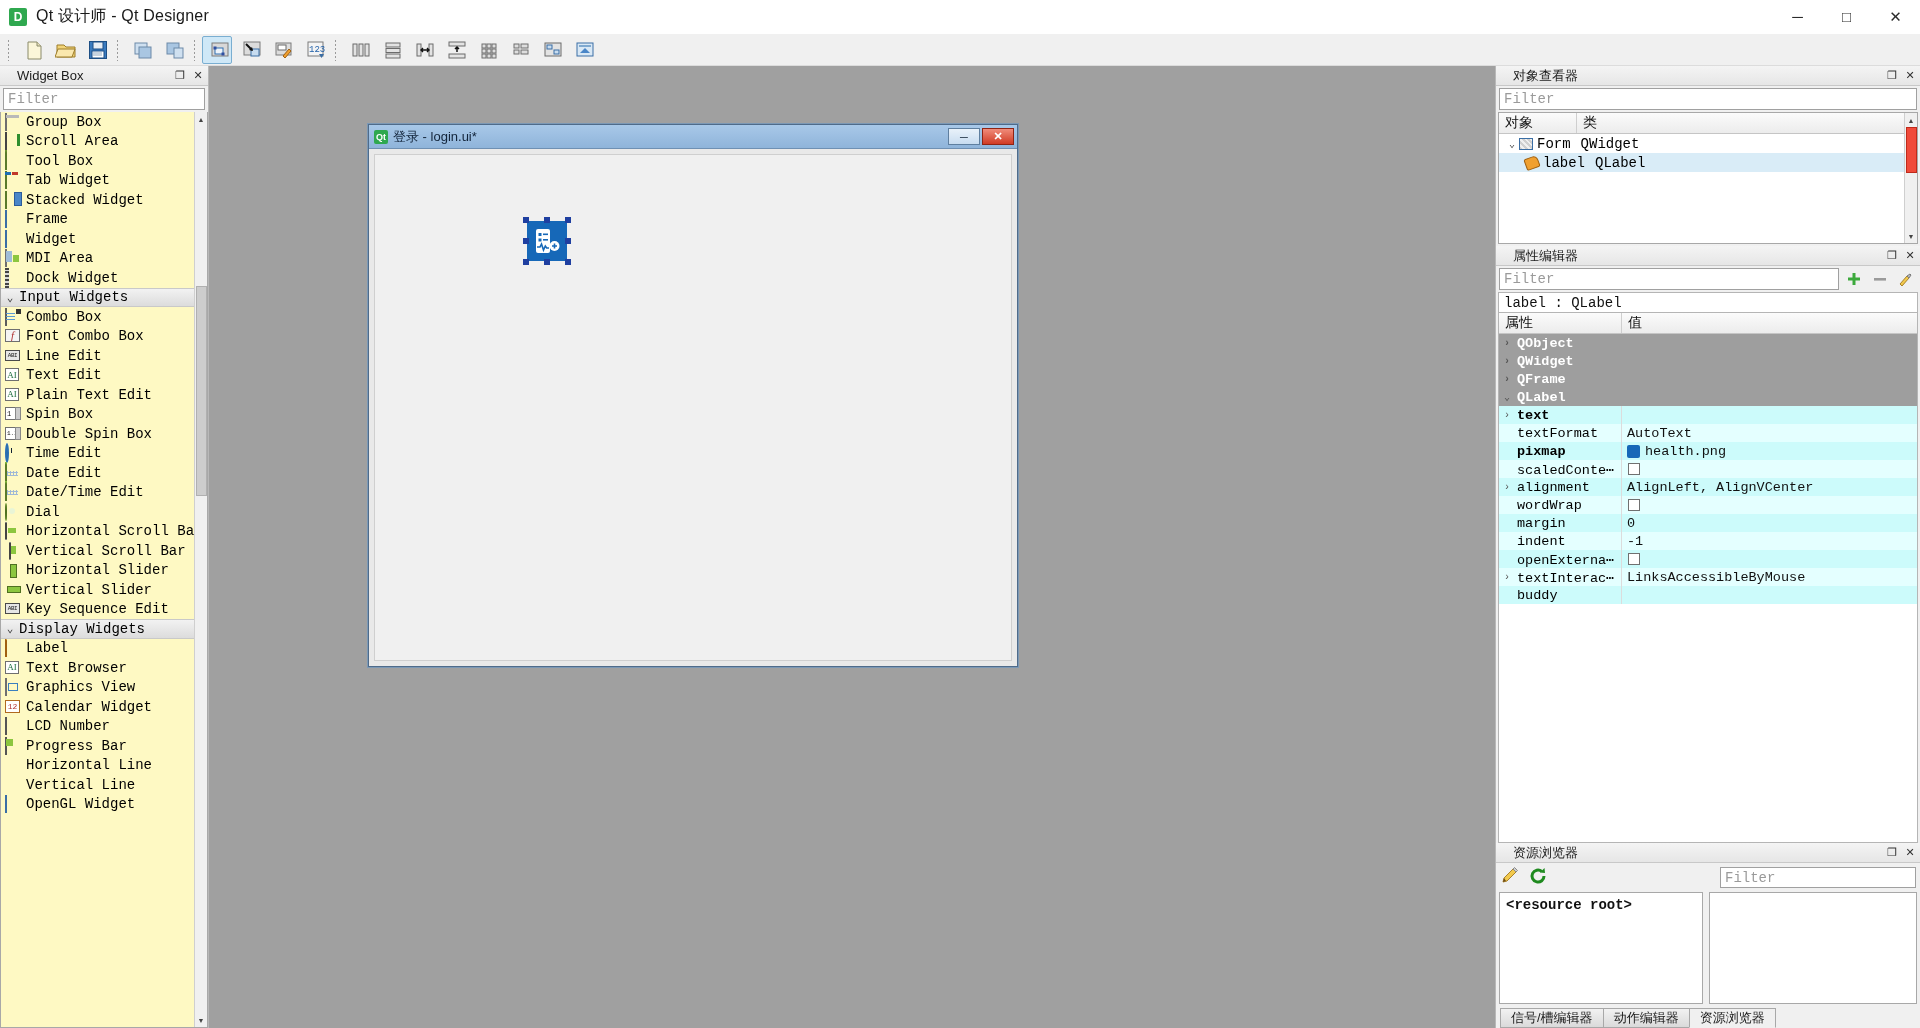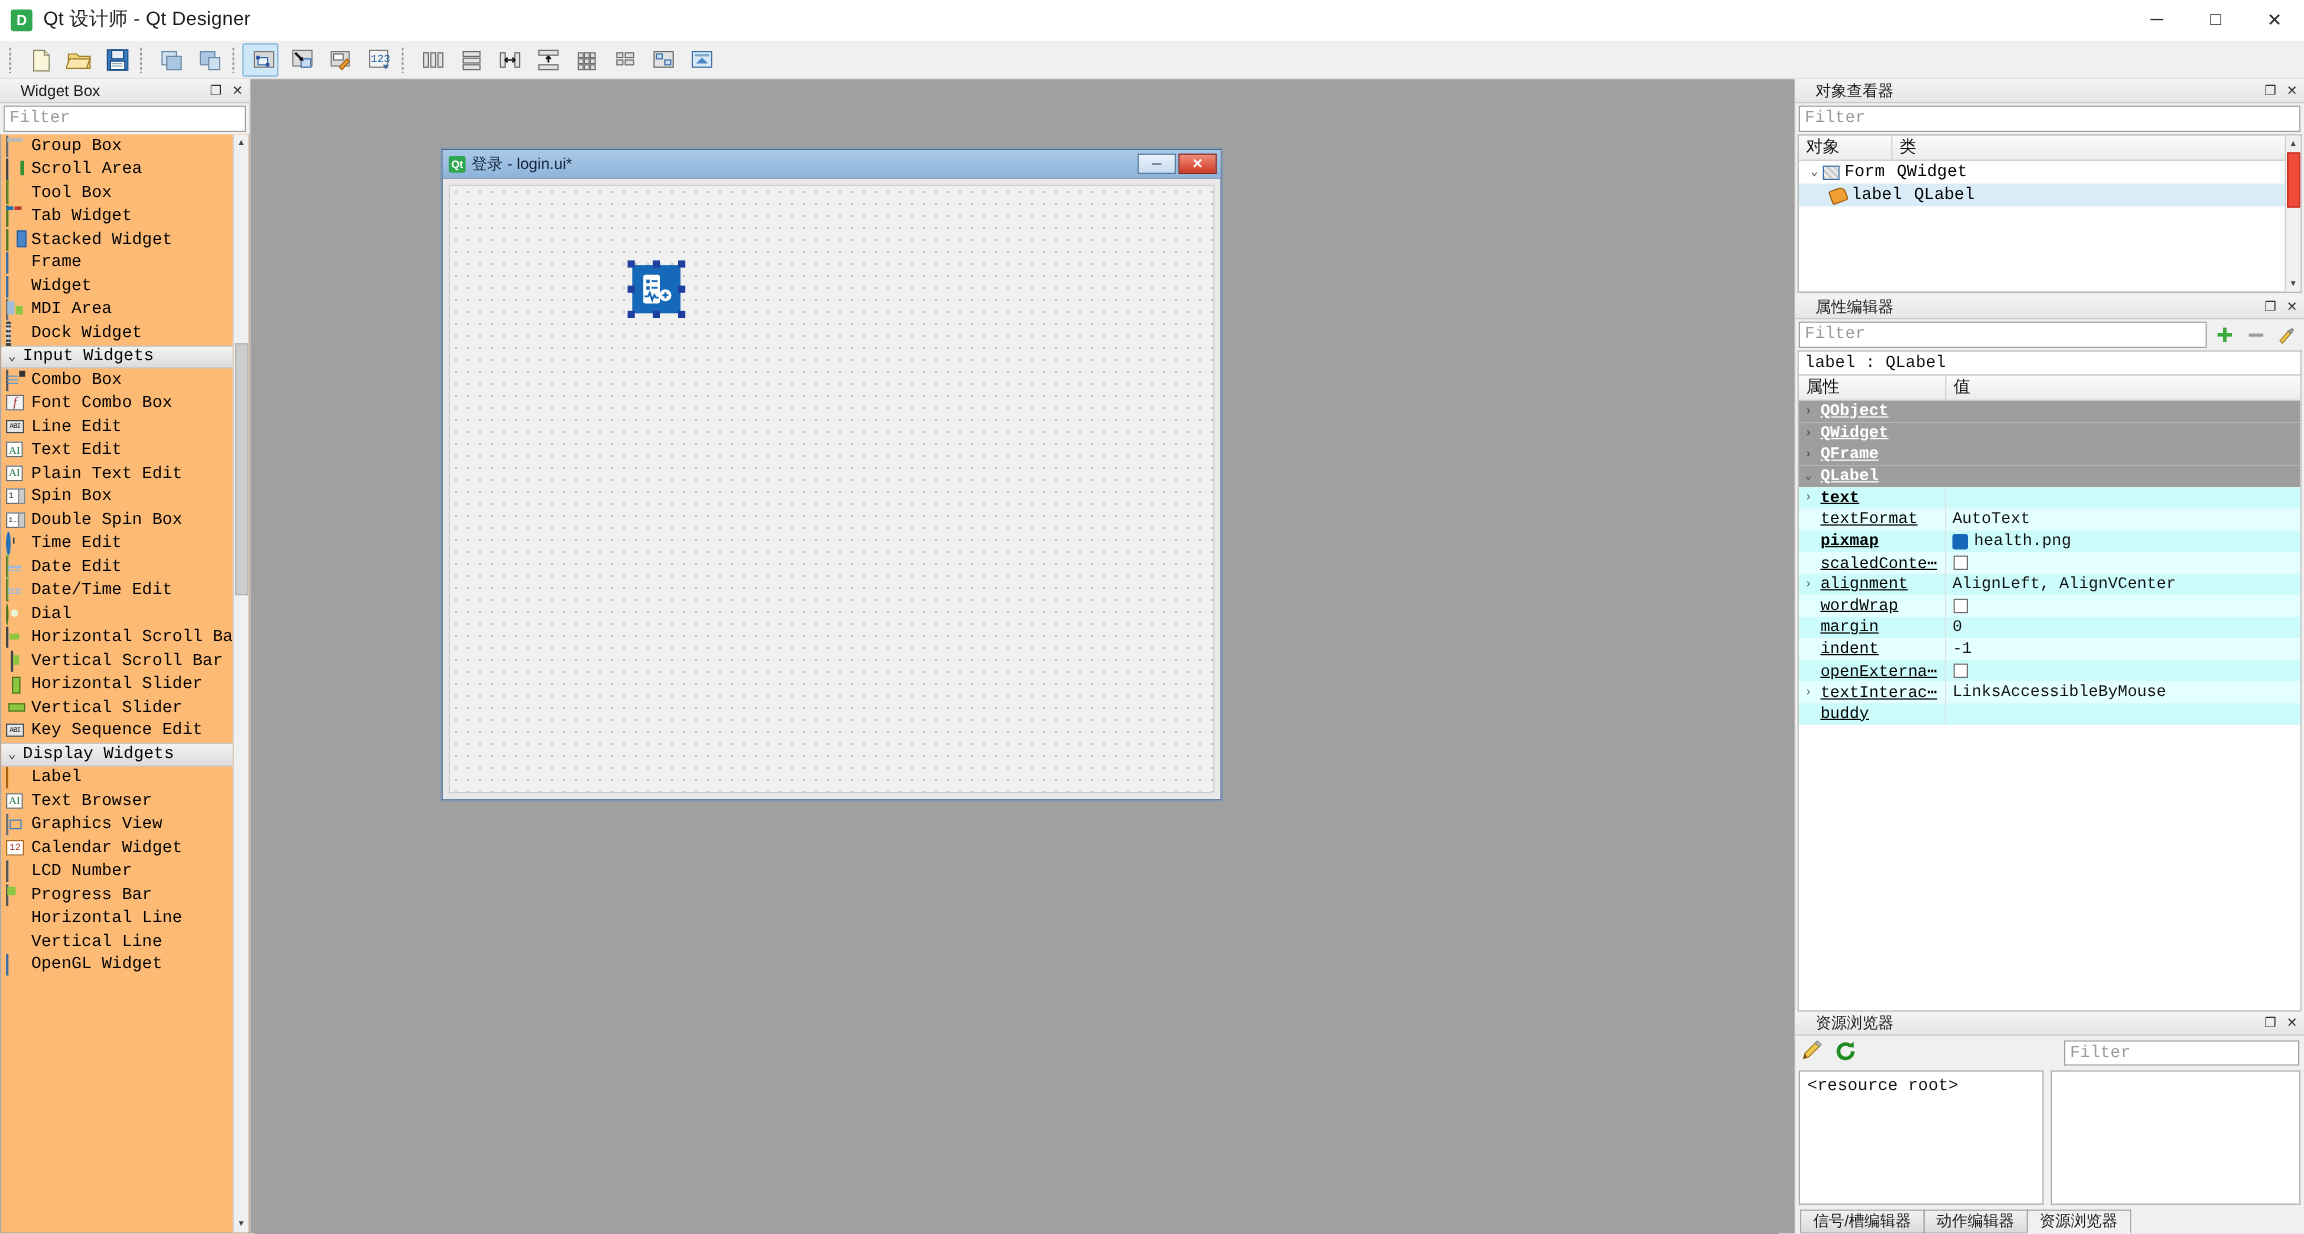--- a/index.html
+++ b/index.html
@@ -78,21 +78,21 @@
     display:flex; align-items:center; padding: 0 4px;
     font-family:"Liberation Mono", monospace; font-size:14px; color:#9a9a9a;
   }
 
   
   .widgetbox {
     width: 209px; flex: 0 0 209px; display:flex; flex-direction:column;
     background:#f0f0f0; border-right:1px solid #b8b8b8; min-height:0;
   }
   .wb-list {
-    flex:1 1 auto; background:#fdba74; border:1px solid #a8a8a8; border-top:none;
+    flex:1 1 auto; background:#fef9c3; border:1px solid #a8a8a8; border-top:none;
     margin: 0 0 0 0; overflow:hidden; position:relative;
   }
   .wb-scroll { position:absolute; inset:0 13px 0 0; overflow:hidden; }
   .wb-row {
     height: 19.5px; display:flex; align-items:center; padding-left:4px;
     font-family:"Liberation Mono", monospace; font-size:14px; color:#000;
     white-space:nowrap;
   }
   .wb-cat {
     height: 19.5px; display:flex; align-items:center;
@@ -259,30 +259,30 @@
   .pe-row { display:flex; height:18px; font-family:"Liberation Mono",monospace; font-size:13.5px; align-items:stretch; }
   .pe-row.group { background:#9e9e9e; color:#fff; font-weight:bold; }
   .pe-row.cyan .pe-k { background:#ccfbfb; }
   .pe-row.cyan .pe-v { background:#ccfbfb; }
   .pe-row.cyan.alt .pe-k { background:#e4ffff; }
   .pe-row.cyan.alt .pe-v { background:#e4ffff; }
   .pe-k { width:123px; display:flex; align-items:center; border-right:1px solid #dcdcdc; }
   .pe-v { flex:1 1 auto; display:flex; align-items:center; padding-left:5px; color:#111; }
   .pe-row.group .pe-k { border-right:1px solid #9e9e9e; }
   .pe-exp { width:16px; text-align:center; font-size:10px; color:#555; flex:0 0 16px; }
-  .pe-name { padding-left:2px;text-decoration:underline; }
+  .pe-name { padding-left:2px; }
   .pe-name.bold { font-weight:bold; }
   .pe-check { width:12px; height:12px; border:1px solid #707070; background:#fff; margin-left:1px; }
   .pm-icon { width:13px;height:13px;background:#1668b8;border-radius:2px;margin-right:5px;flex:0 0 13px; }
 
   .res-browser { flex:0 0 185px; display:flex; flex-direction:column; }
   .rb-toolrow { display:flex; align-items:center; padding:3px 4px; gap:8px; }
   .rb-filter { margin-left:auto; width:196px; height:21px; border:1px solid #a0a0a0; background:#fff;
      font-family:"Liberation Mono",monospace; font-size:14px; color:#9a9a9a; padding:0 4px; display:flex; align-items:center; }
-  .rb-body { flex:1 1 auto; display:flex; gap:6px; padding:0 3px 2px 3px; min-height:0; }
+  .rb-body { flex:1 1 auto; display:flex; gap:6px; padding:0 3px 2px 3px; min-height:0;font-weight:bold; }
   .rb-tree { width:204px; background:#fff; border:1px solid #a8a8a8; padding:4px 6px;
      font-family:"Liberation Mono",monospace; font-size:14px; color:#111; }
   .rb-preview { flex:1 1 auto; background:#fff; border:1px solid #a8a8a8; }
 
   .bottom-tabs { height:22px; display:flex; align-items:flex-end; padding-left:4px; gap:0px; }
   .btab {
     height:20px; padding:0 10px; display:flex; align-items:center;
     border:1px solid #a8a8a8; background:linear-gradient(#f2f2f2,#dadada);
     font-size:13px; color:#1a1a1a; margin-right:-1px;
   }

